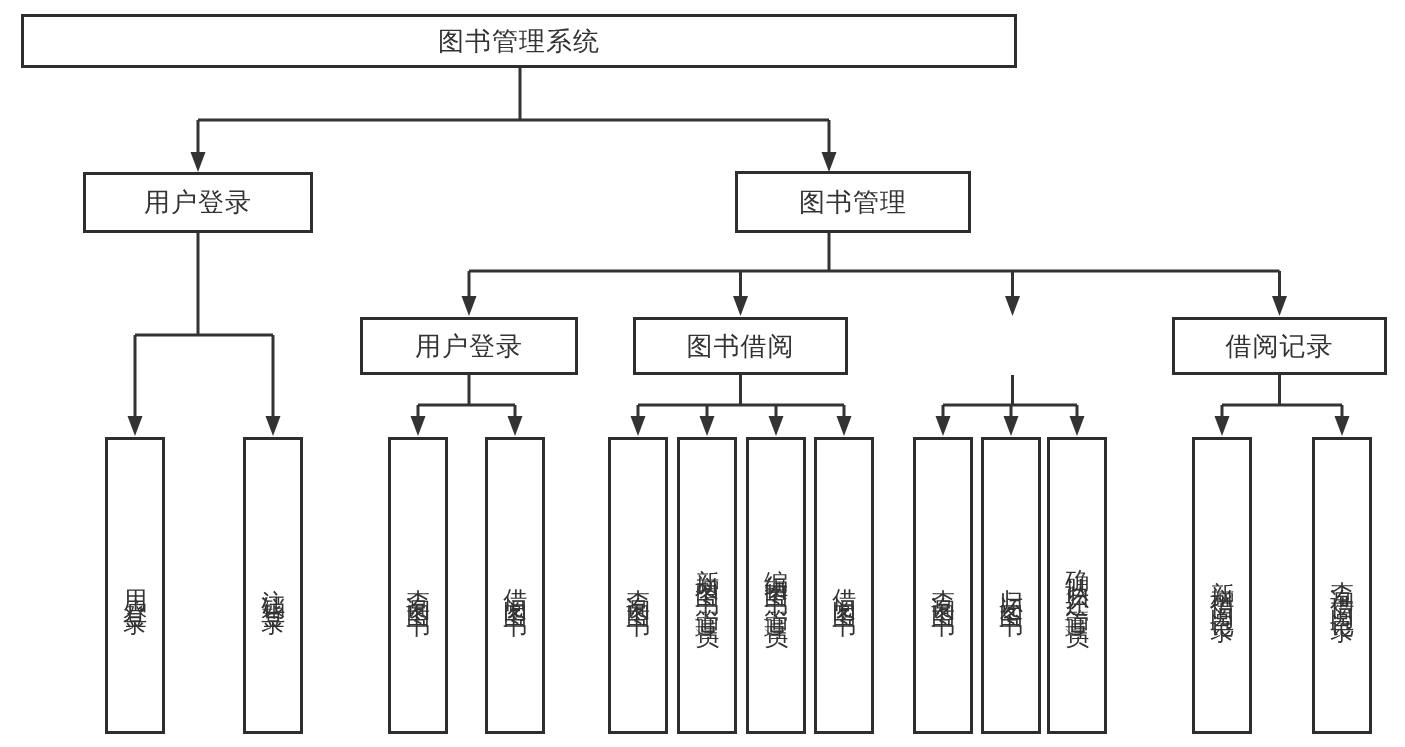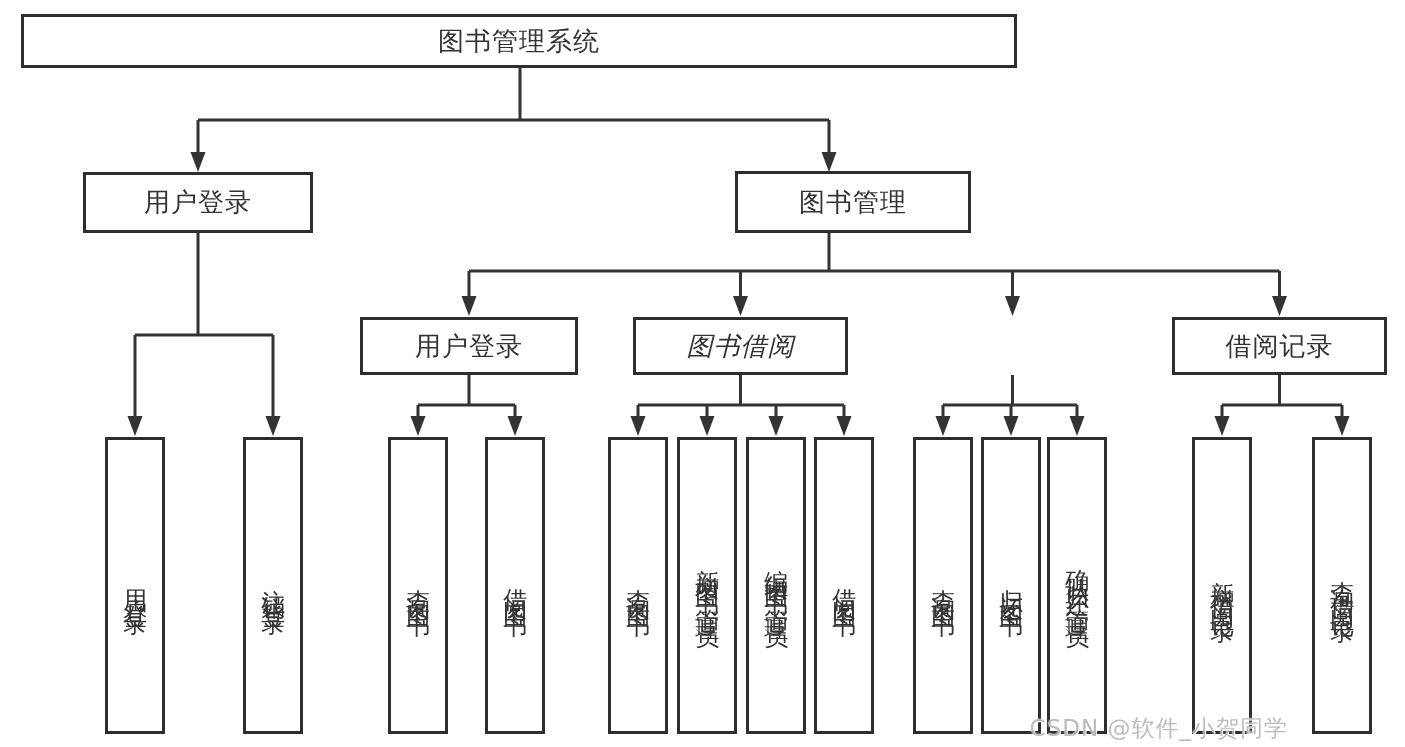--- a/index.html
+++ b/index.html
@@ -32,21 +32,21 @@
   .hbox span {
     font-size: 26px;
     letter-spacing: 1px;
     color: #333333;
     white-space: nowrap;
   }
   .root  { left: 21px;  top: 14px;  width: 996px; height: 54px; }
   .n-user-login { left: 83px;  top: 172px; width: 230px; height: 61px; }
   .n-book-mgmt  { left: 711px; top: 171px; width: 236px; height: 62px; margin-left: 24px; }
   .n-rec     { left: 360px;  top: 317px; width: 218px; height: 58px; }
-  .n-borrow  { left: 633px;  top: 317px; width: 215px; height: 58px; font-style: italic; }
+  .n-borrow  { left: 633px;  top: 317px; width: 215px; height: 58px; }
   .n-current { left: 905px;  top: 317px; width: 215px; height: 58px; }
   .n-record  { left: 1172px; top: 317px; width: 215px; height: 58px; }
   .vbox {
     top: 437px;
     width: 60px;
     height: 297px;
   }
   .vbox span {
     writing-mode: vertical-rl;
     text-orientation: mixed;
@@ -196,14 +196,13 @@
     <span>确认归还（管理员）</span>
   </div>
 
   <div class="node vbox l-g5a">
     <span>新增借阅记录</span>
   </div>
   <div class="node vbox l-g5b">
     <span>查询借阅记录</span>
   </div>
 
-  <div class="watermark">CSDN @软件_小贺同学</div>
 </div>
 
 </body></html>

